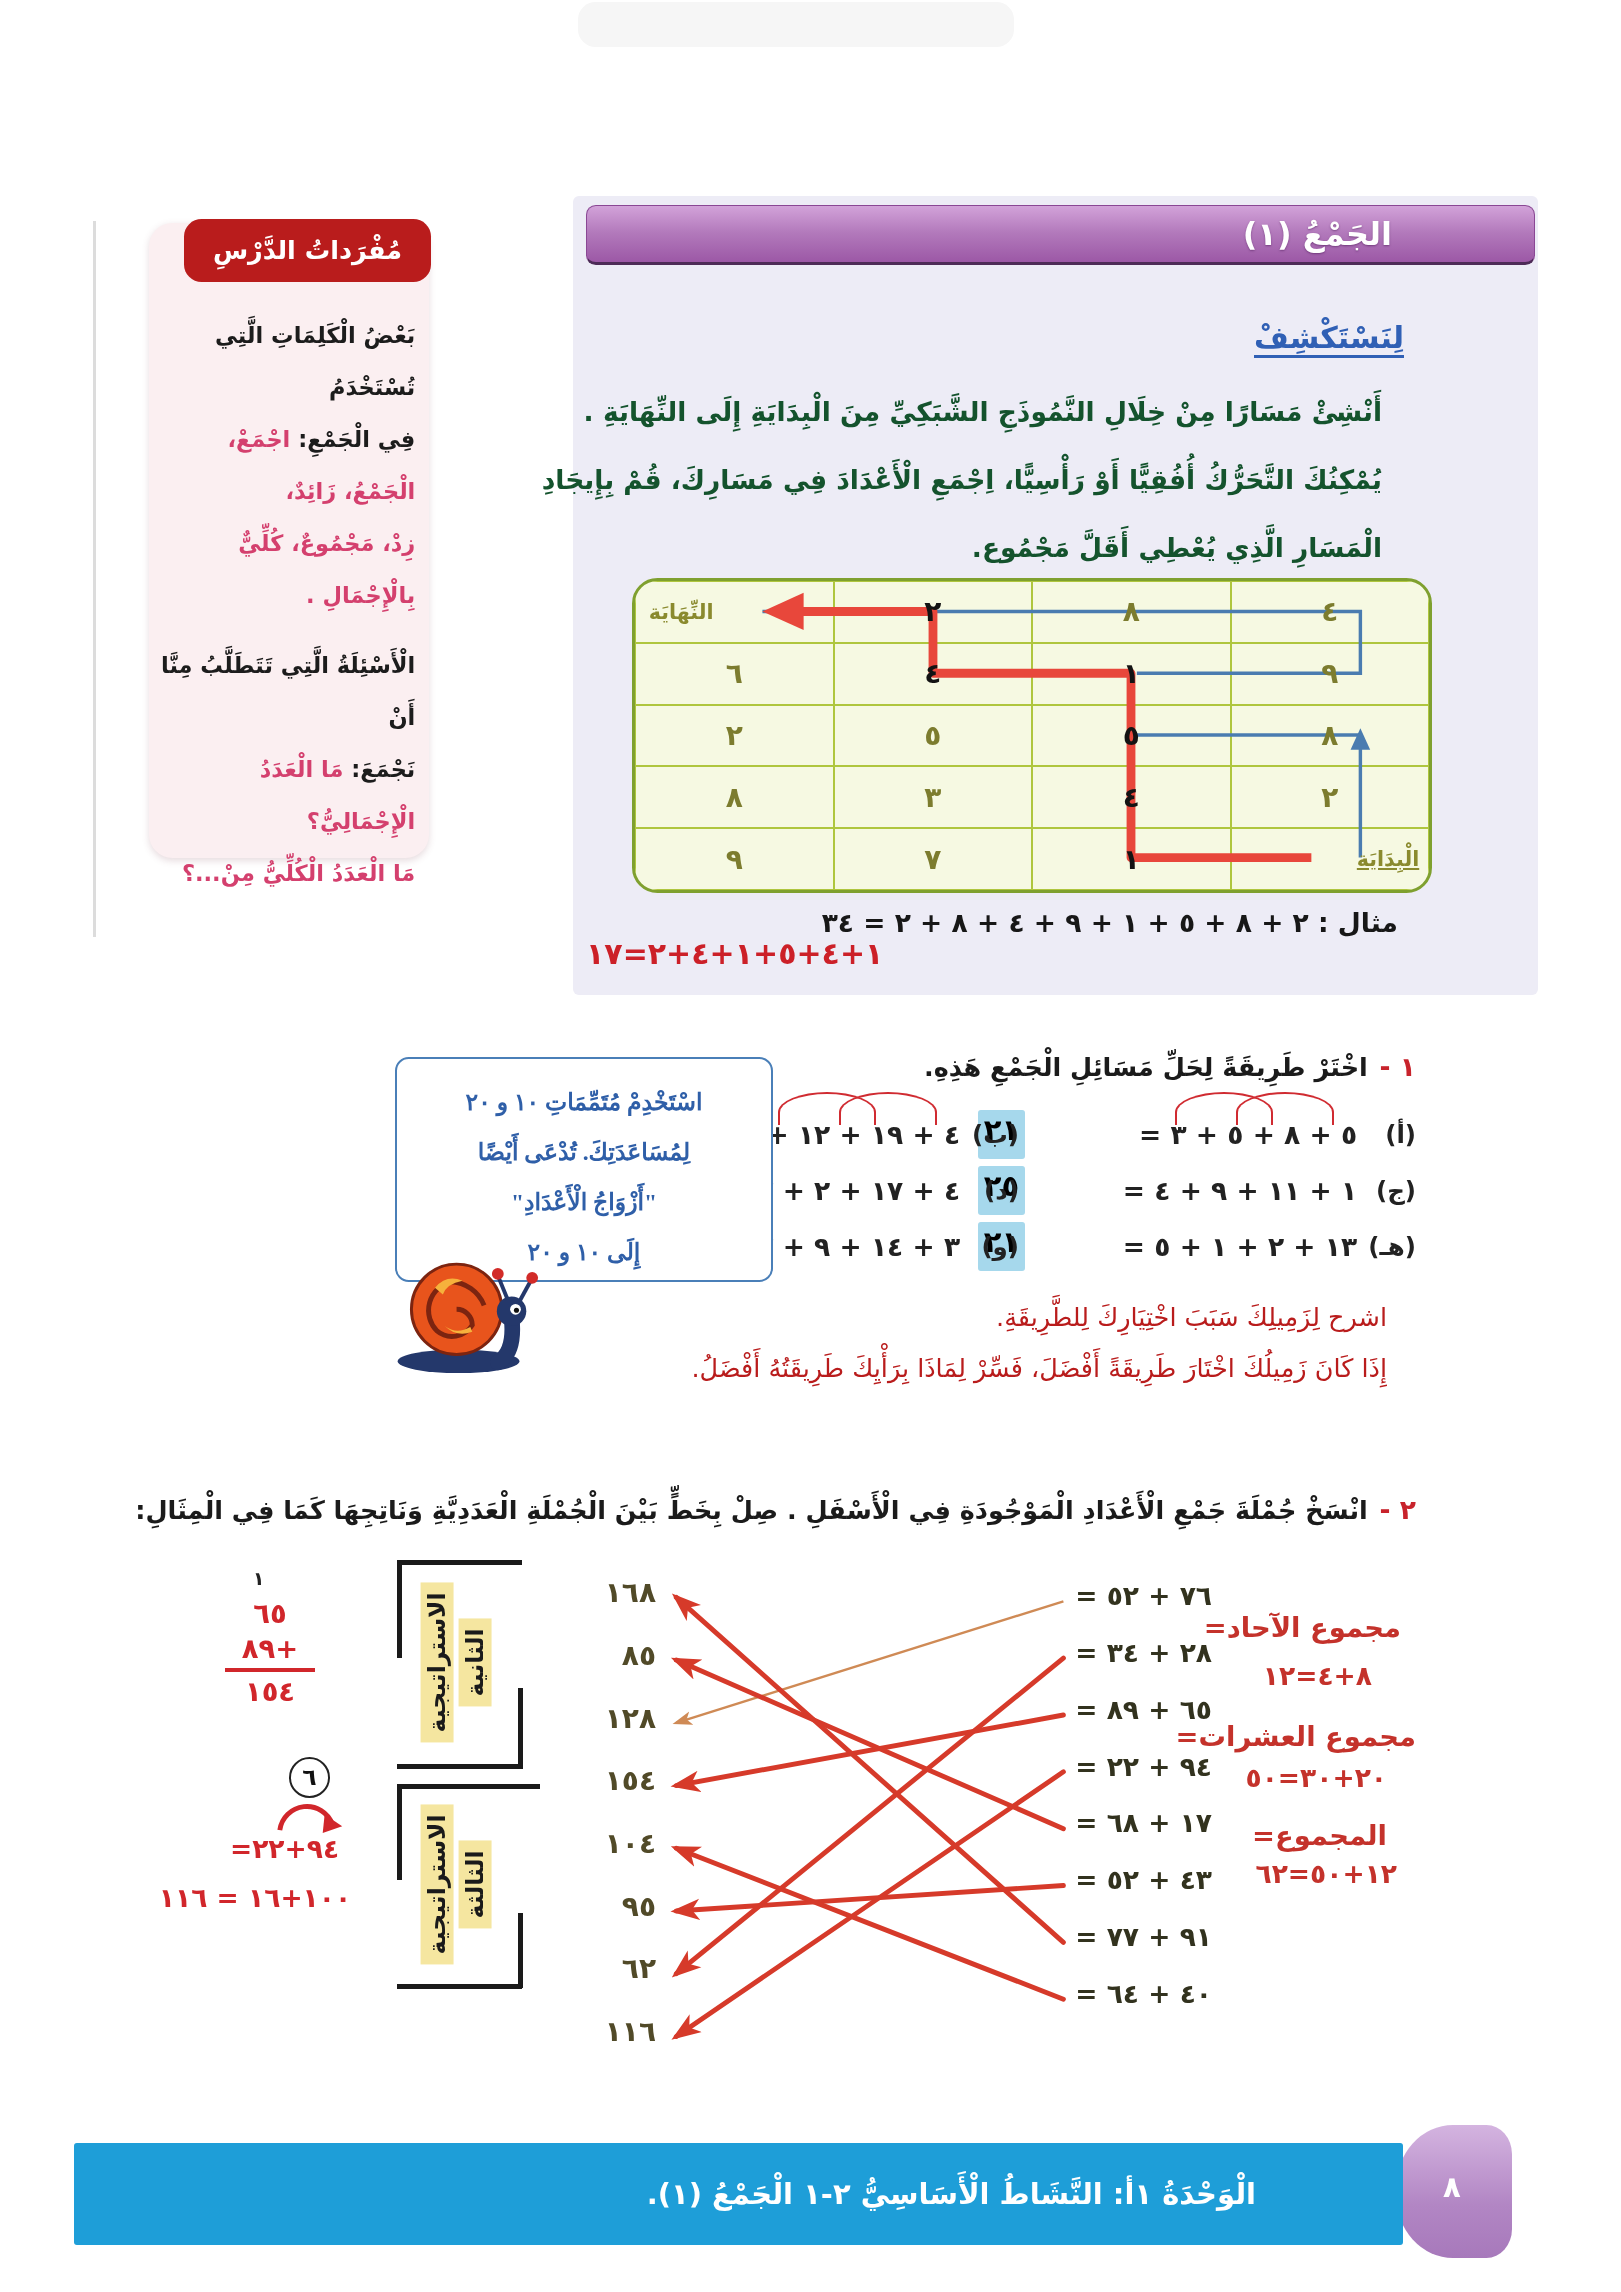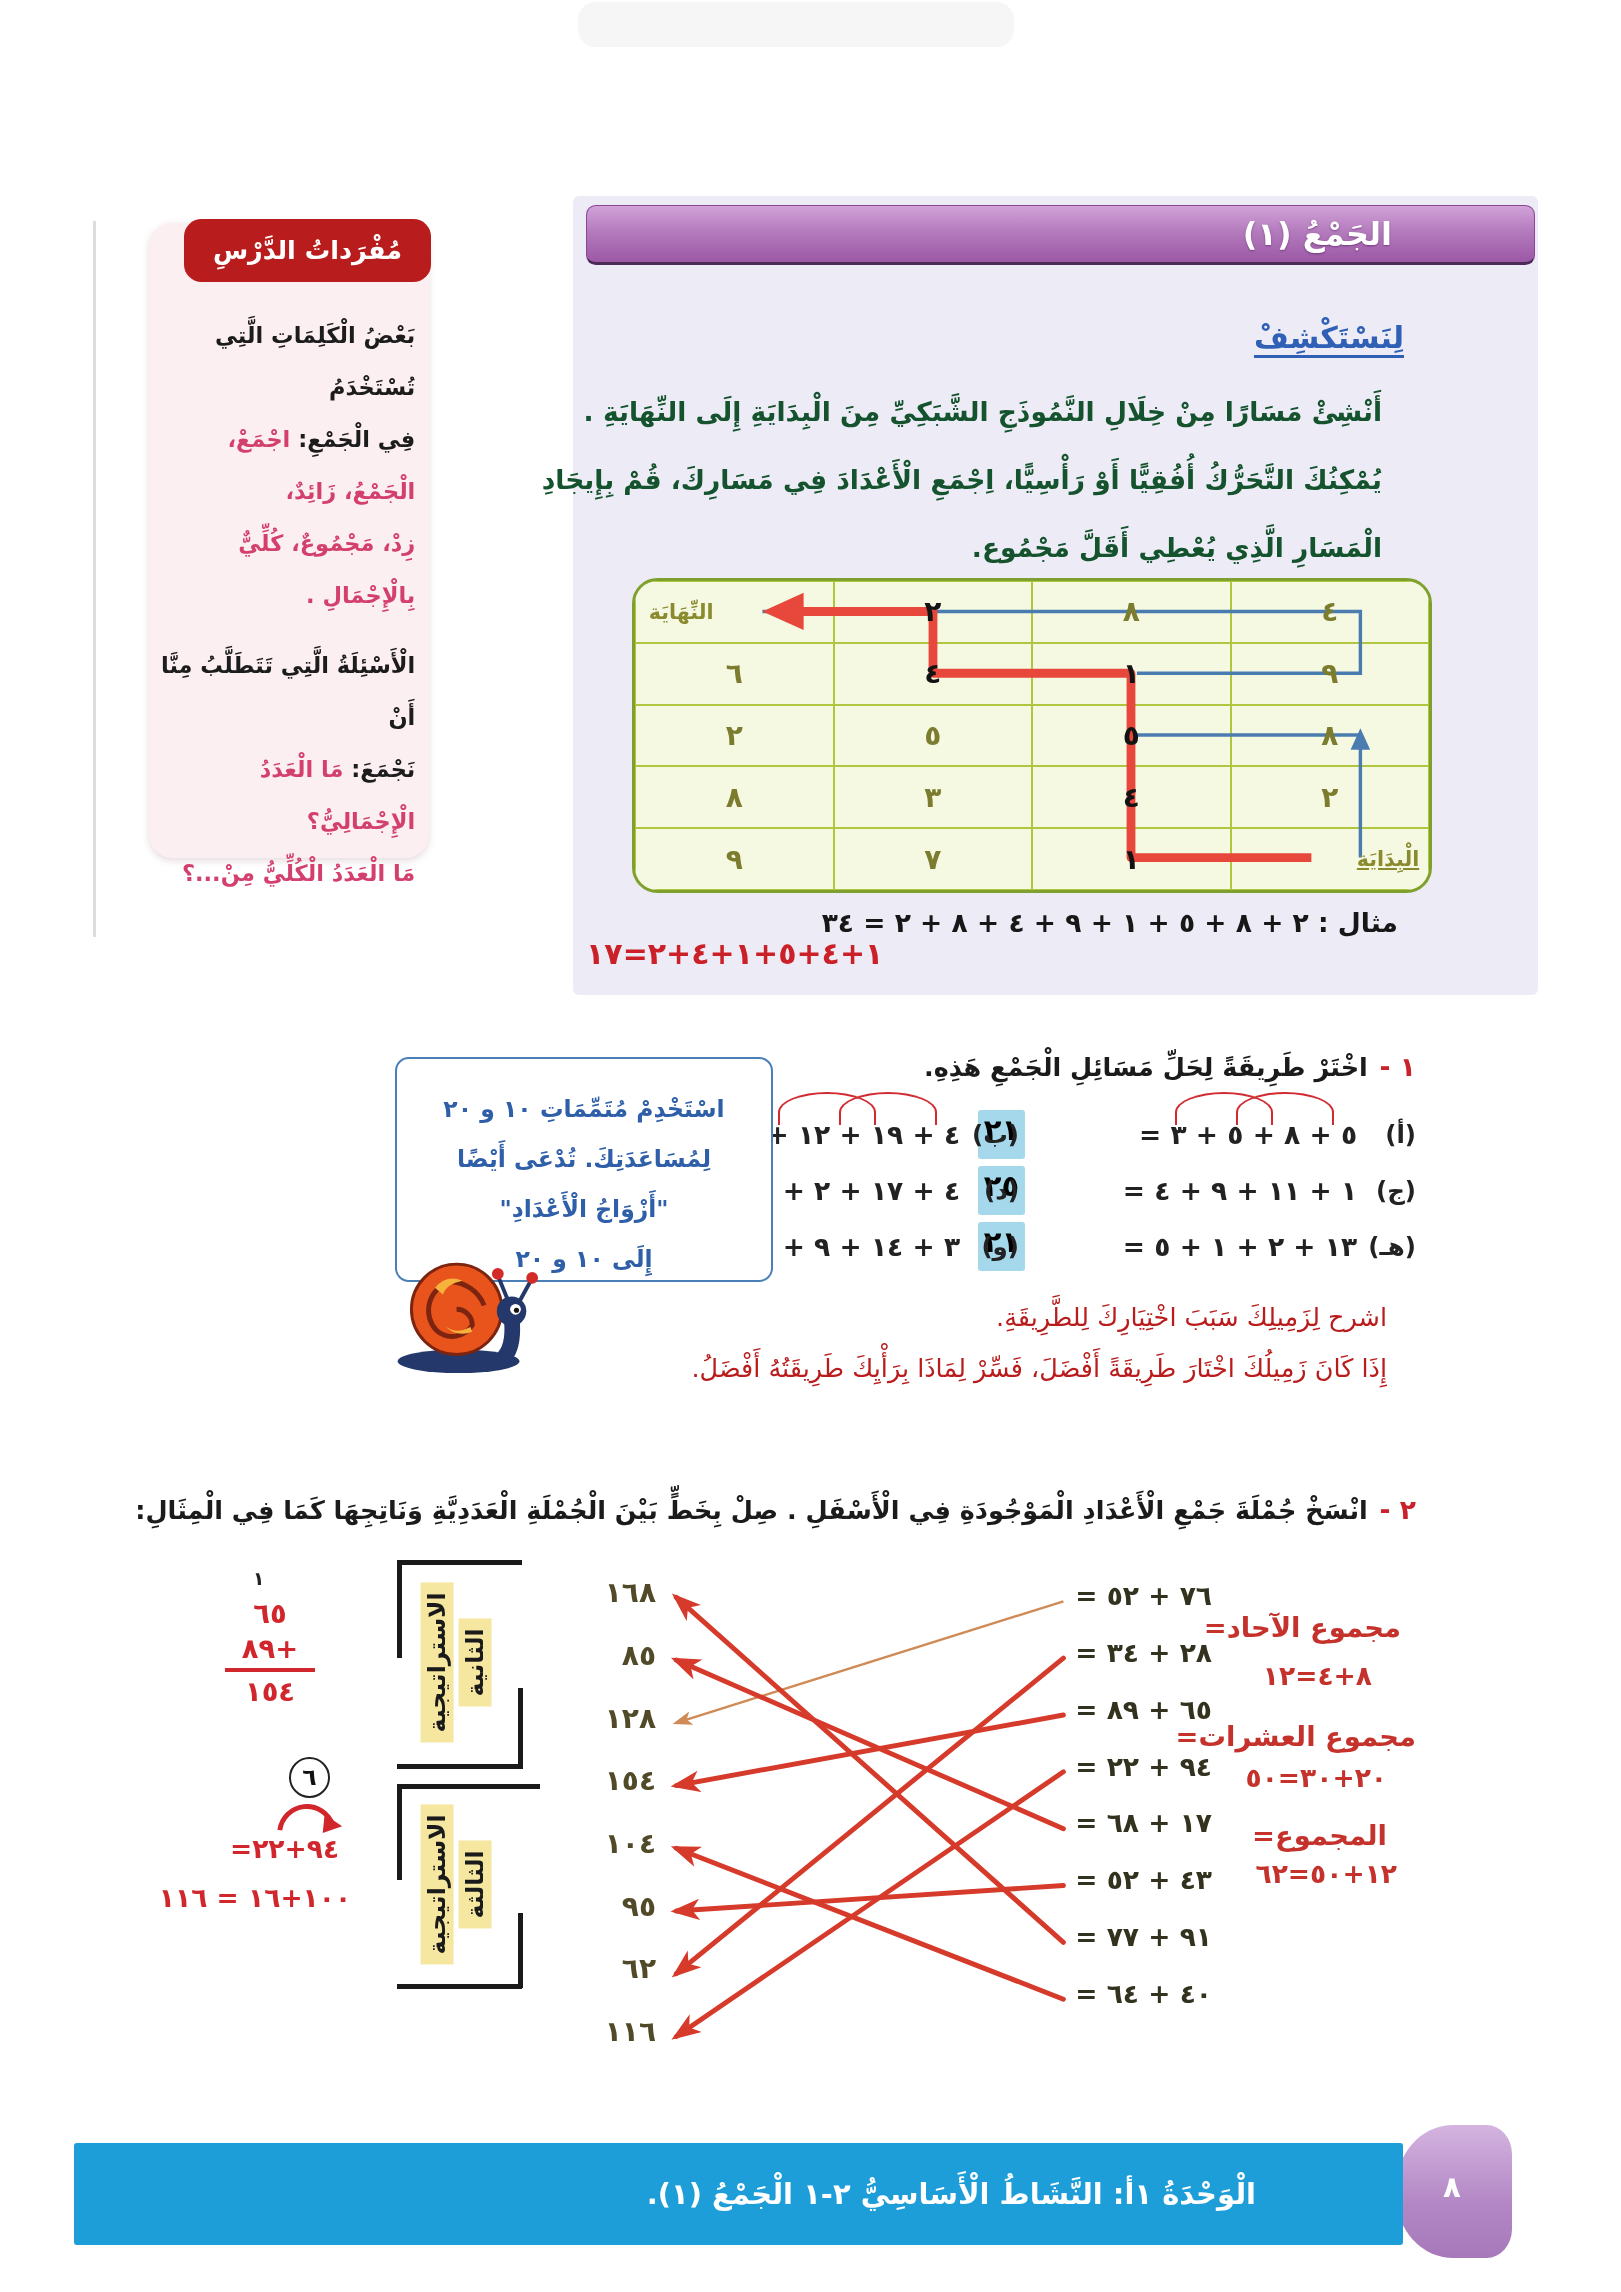--- a/index.html
+++ b/index.html
@@ -69,21 +69,21 @@
   .arcs{position:absolute;top:-26.5px;right:27.4px;width:167px;height:29px;pointer-events:none;}
   .arcs::before,.arcs::after{content:"";position:absolute;height:31px;width:94px;
       border:2.9px solid #d02b31;border-bottom:none;border-radius:94px 94px 0 0/39px 39px 0 0;top:0;}
   .arcs::before{right:0;}
   .arcs::after{right:61px;}
   .ex1-ans{background:#a6d8ec;color:#000000;font-size:29px;font-weight:bold;
            min-width:47px;height:49px;line-height:41px;text-align:center;border-radius:2.9px;flex:none;}
 
   .hint-box{left:395px;top:1057px;width:374px;height:221px;background:#fff;
             border:2.9px solid #4a7fb8;border-radius:13.7px;}
-  .hint-lines{padding-top:25px;}
+  .hint-lines{padding-top:18px;font-family:Liberation Serif, serif;}
   .hint-line{text-align:center;color:#2f5fa8;font-size:23.5px;font-weight:bold;line-height:50px;}
 
   .explain-lines{right:234px;top:1292px;text-align:right;}
   .explain-line{font-size:25.5px;font-weight:400;color:#b91c1c;line-height:51px;}
 
   
   .m-eq{position:absolute;right:409px;font-size:26.5px;font-weight:600;color:#32321e;}
   .m-ans{position:absolute;right:965px;font-size:28px;font-weight:bold;color:#514a28;}
   #conn-svg{position:absolute;left:588px;top:1568px;}
 

